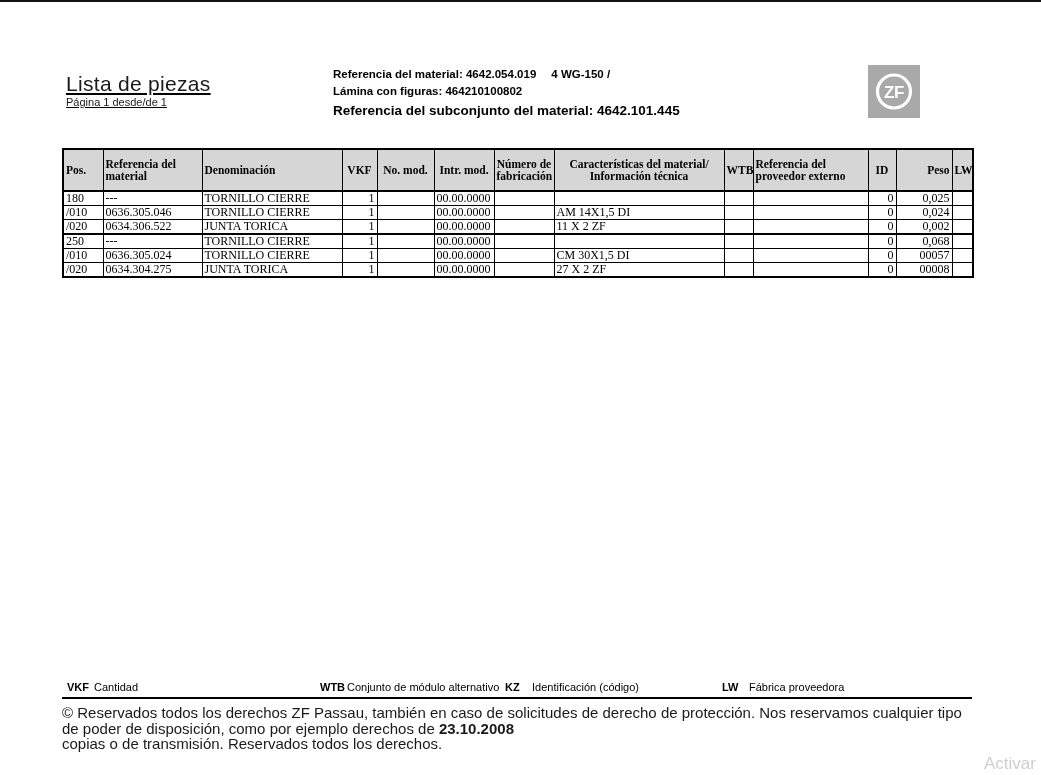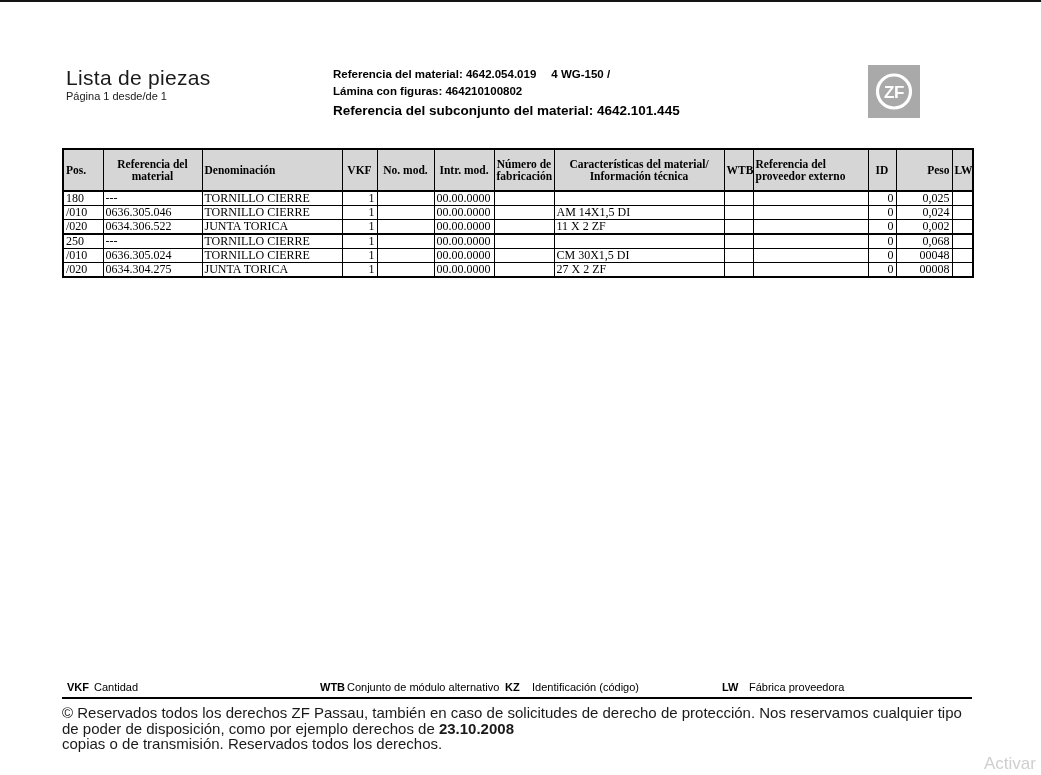--- a/index.html
+++ b/index.html
@@ -12,21 +12,21 @@
     overflow: hidden;
     font-family: "Liberation Sans", sans-serif;
     color: #000;
   }
   .topbar {
     position: absolute; top: 0; left: 0;
     width: 100%; height: 2px; background: #141414;
   }
 
   
-  .title-block { position: absolute; left: 66px; top: 66px; }
+  .title-block { position: absolute; left: 66px; top: 72px; text-decoration: underline; }
   .doc-title { font-size: 21px; font-weight: 400; margin: 0; color: #1a1a1a; letter-spacing: 0.3px; }
   .doc-subtitle { font-size: 11px; margin-top: 0; color: #1a1a1a; }
 
   .refs { position: absolute; left: 333px; top: 66px; }
   .ref-line { font-weight: bold; font-size: 11.5px; line-height: 17px; white-space: nowrap; }
   .ref-line .overlap { margin-left: -5px; padding-left: 20px; }
   .ref-line.big { font-size: 13.5px; margin-top: 2px; }
 
   .logo-box { position: absolute; left: 868px; top: 65px; width: 52px; height: 53px; }
 
@@ -107,21 +107,21 @@
         <col style="width: 170px;">
         <col style="width: 29px;">
         <col style="width: 115px;">
         <col style="width: 28px;">
         <col style="width: 56px;">
         <col style="width: 21px;">
       </colgroup>
     <thead>
       <tr id="parts-header-row">
           <th style="text-align: left;">Pos.</th>
-          <th style="text-align: center;">Referencia del material</th>
+          <th style="text-align: left;">Referencia del material</th>
           <th style="text-align: left;">Denominación</th>
           <th style="text-align: center;">VKF</th>
           <th style="text-align: center;">No. mod.</th>
           <th style="text-align: center;">Intr. mod.</th>
           <th style="text-align: center;">Número de fabricación</th>
           <th style="text-align: center; margin-top: 14px;">Características del material/ Información técnica</th>
           <th style="text-align: center;">WTB</th>
           <th style="text-align: left;">Referencia del proveedor externo</th>
           <th style="text-align: center;">ID</th>
           <th style="text-align: right;">Peso</th>
@@ -194,21 +194,21 @@
           <td style="text-align: left;">0636.305.024</td>
           <td style="text-align: left;">TORNILLO CIERRE</td>
           <td style="text-align: right;">1</td>
           <td style="text-align: left;"></td>
           <td style="text-align: left;">00.00.0000</td>
           <td style="text-align: left;"></td>
           <td style="text-align: left;">CM 30X1,5 DI</td>
           <td style="text-align: left;"></td>
           <td style="text-align: left;"></td>
           <td style="text-align: right;">0</td>
-          <td style="text-align: right;">00048</td>
+          <td style="text-align: right;">00057</td>
           <td style="text-align: left;"></td>
         </tr>
         <tr>
           <td style="text-align: left;">/020</td>
           <td style="text-align: left;">0634.304.275</td>
           <td style="text-align: left;">JUNTA TORICA</td>
           <td style="text-align: right;">1</td>
           <td style="text-align: left;"></td>
           <td style="text-align: left;">00.00.0000</td>
           <td style="text-align: left;"></td>

